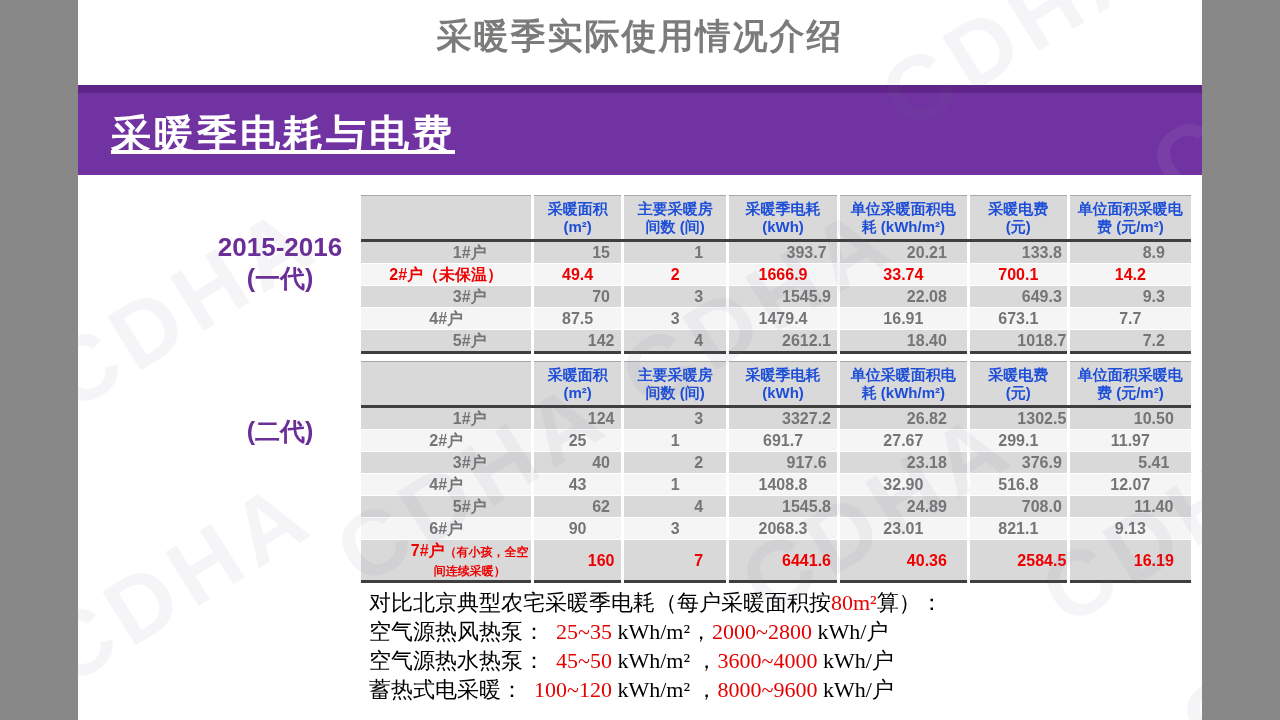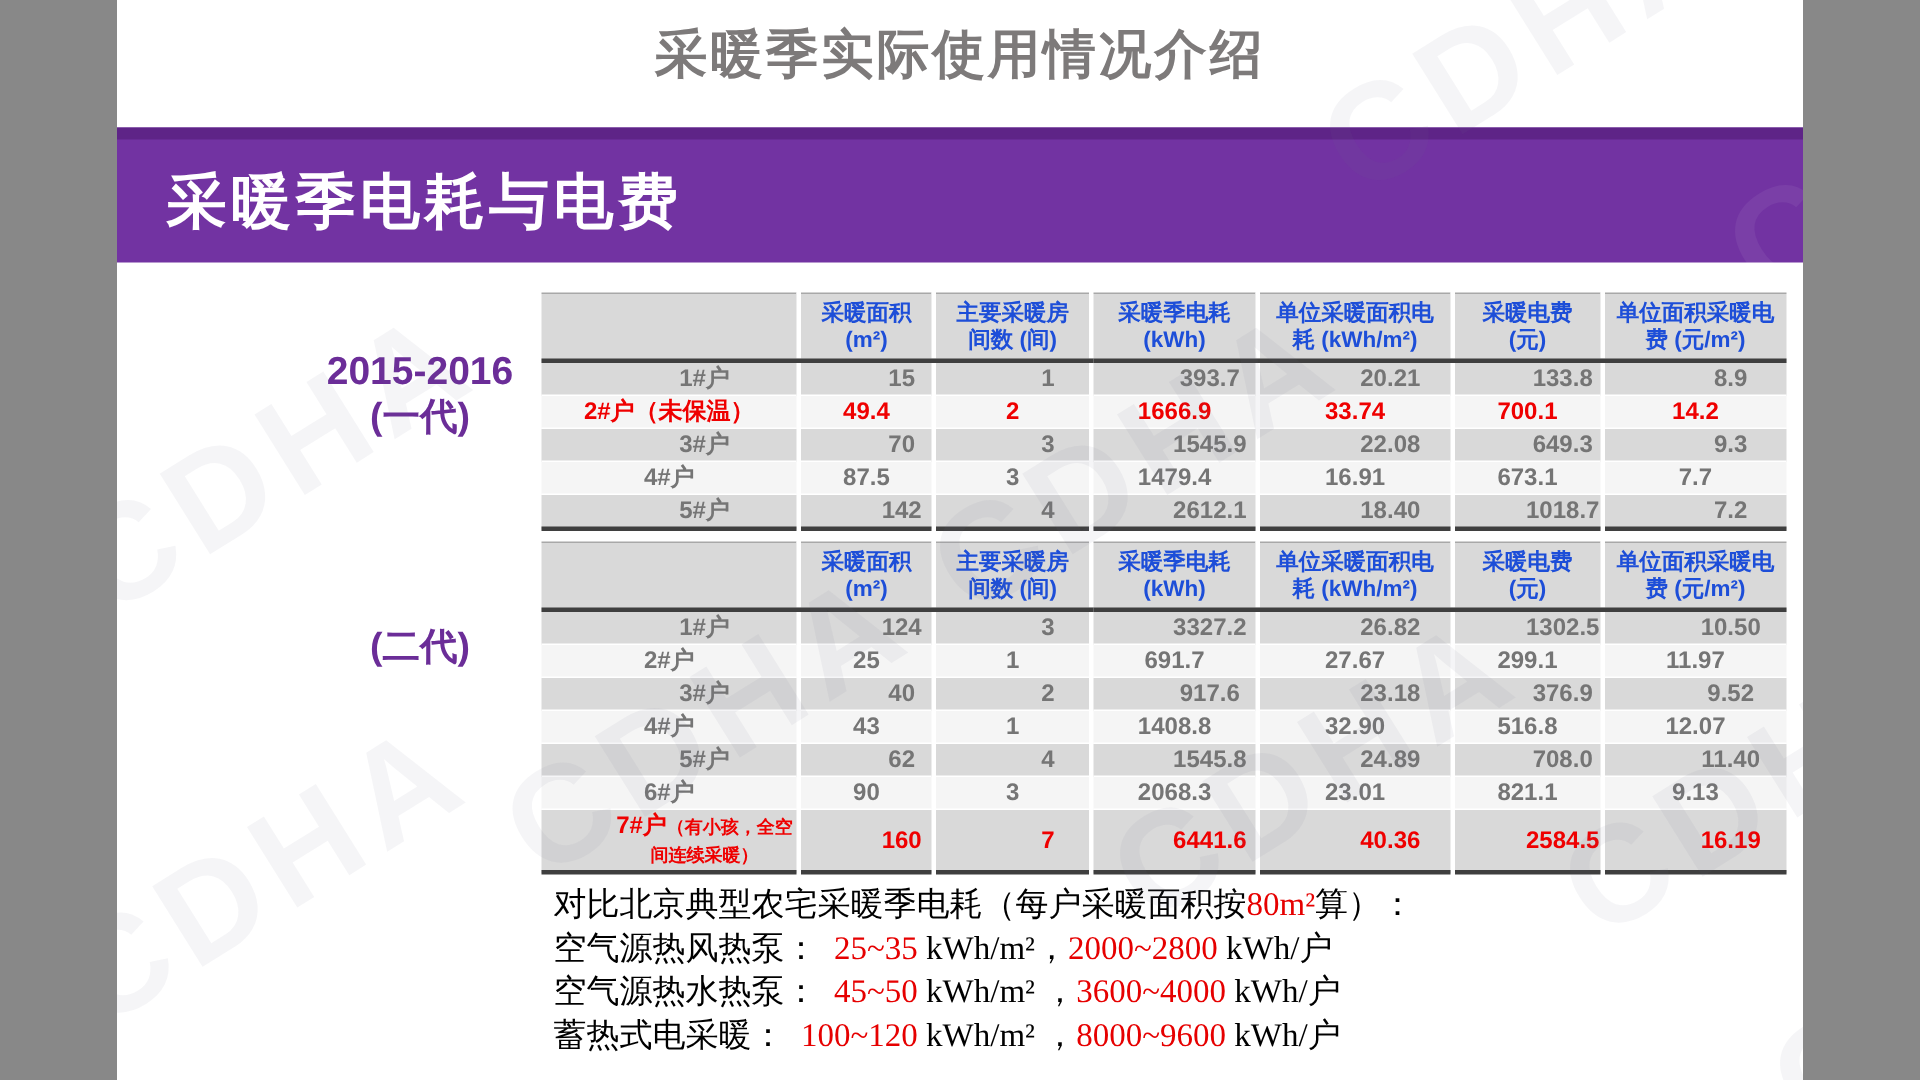--- a/index.html
+++ b/index.html
@@ -20,21 +20,21 @@
   .wm8{left:950px;top:470px;}
   .wm9{left:1090px;top:600px;}
 
   
   .page-title{position:absolute;top:13px;left:0;width:100%;text-align:center;
       font-size:35px;font-weight:bold;color:#7d7a7a;letter-spacing:2px;z-index:1;}
 
   
   .banner{position:absolute;top:85px;left:0;width:1280px;height:90px;background:#7233a2;
       border-top:8px solid #5e2487;box-sizing:border-box;display:flex;align-items:center;z-index:1;}
-  .banner-text{color:#ffffff;font-size:40px;font-weight:bold;padding-left:33px;letter-spacing:3px;}
+  .banner-text{color:#ffffff;font-size:40px;font-weight:bold;padding-left:33px;letter-spacing:3px;text-decoration:underline;}
 
   
   .period-label{position:absolute;width:180px;text-align:center;color:#6b2d98;font-weight:bold;z-index:1;}
   .period-label .period{font-size:26px;line-height:30px;}
   .period-label .generation{font-size:25px;line-height:32px;}
   .period-1{left:112px;top:232px;}
   .period-2{left:112px;top:415px;}
 
   
   .tables-wrap{position:absolute;left:283px;top:195px;width:830px;z-index:1;}
@@ -226,21 +226,21 @@
             <td>299.1</td>
             <td>11.97</td>
           </tr>
           <tr class="band">
             <td><span>3#户</span></td>
             <td>40</td>
             <td>2</td>
             <td>917.6</td>
             <td>23.18</td>
             <td>376.9</td>
-            <td>9.52</td>
+            <td>5.41</td>
           </tr>
           <tr>
             <td><span>4#户</span></td>
             <td>43</td>
             <td>1</td>
             <td>1408.8</td>
             <td>32.90</td>
             <td>516.8</td>
             <td>12.07</td>
           </tr>

